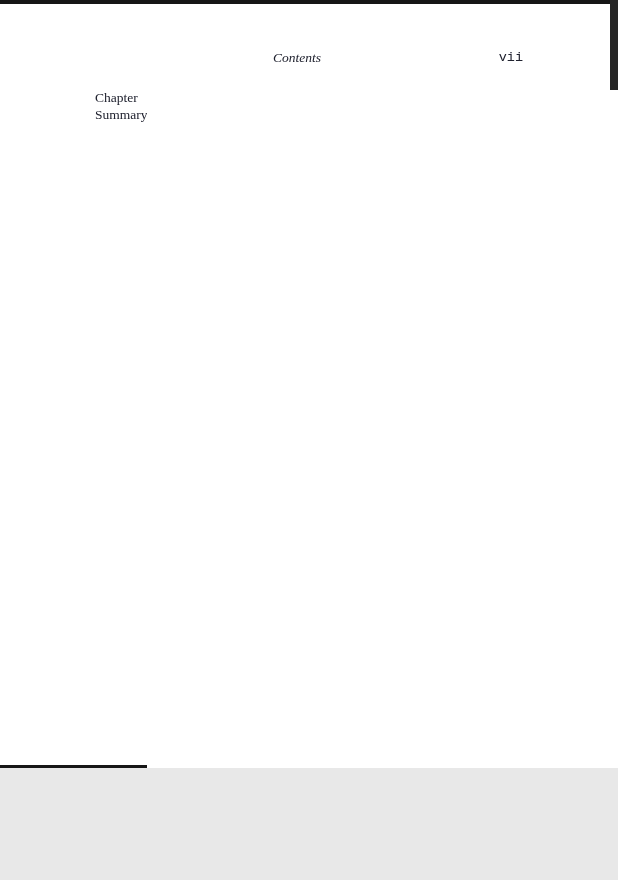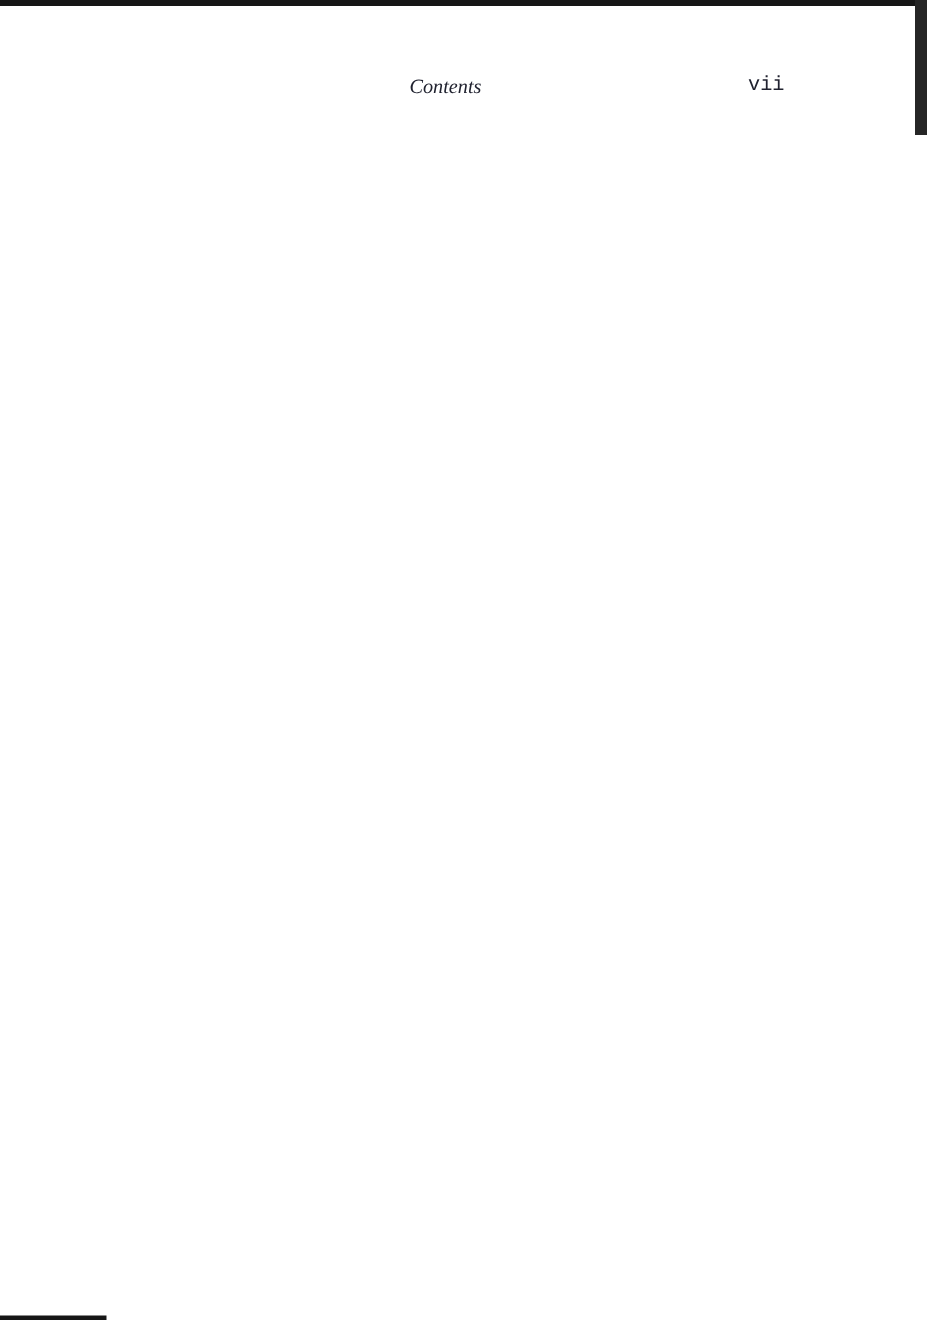--- a/index.html
+++ b/index.html
@@ -1,19 +1,19 @@
 <!DOCTYPE html>
 <html><head>
 <meta charset="utf-8">
 <style>
   html, body { margin: 0; padding: 0; background: #e8e8e8; }
   .page {
     position: relative;
     width: 618px;
-    height: 880px;
+    height: 768px;
     background: #ffffff;
     overflow: hidden;
     font-family: "Liberation Serif", "DejaVu Serif", serif;
     color: #20222f;
   }
   .bar-top    { position: absolute; top: 0; left: 0; width: 618px; height: 4px; background: #161616; }
   .bar-right  { position: absolute; top: 0; right: 0; width: 8px; height: 880px; background: #262626; }
   .bar-bottom { position: absolute; bottom: 0; left: 0; width: 618px; height: 3px; background: #161616; }
 
   .content {
@@ -49,18 +49,19 @@
   <div class="bar-bottom"></div>
 
   <div class="content">
     <div class="running-head">
       <span class="rh-title">Contents</span>
       <span class="rh-folio">vii</span>
     </div>
     <div id="toc-blocks">
         <div class="block">
           <div class="row entry indent0">
+            <span class="title">Chapter Summary</span>
             <span class="page">77</span>
           </div>
         </div>
       </div>
   </div>
 </div>
 
 </body></html>

